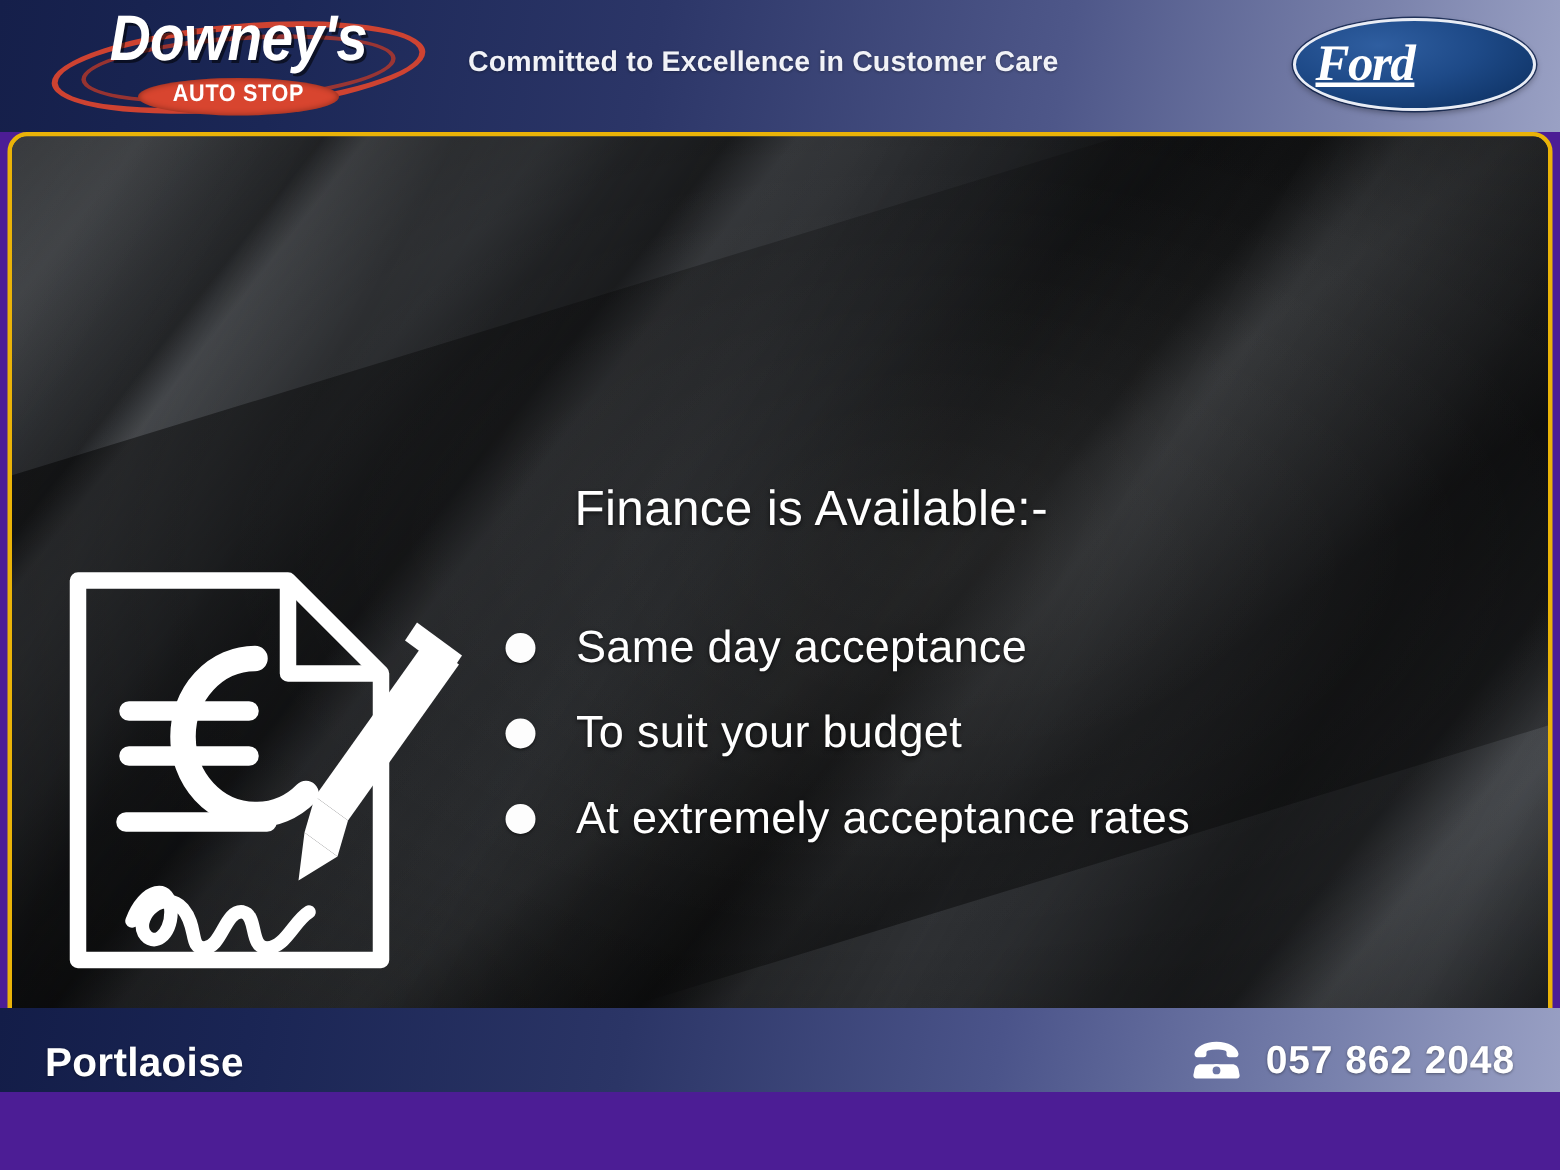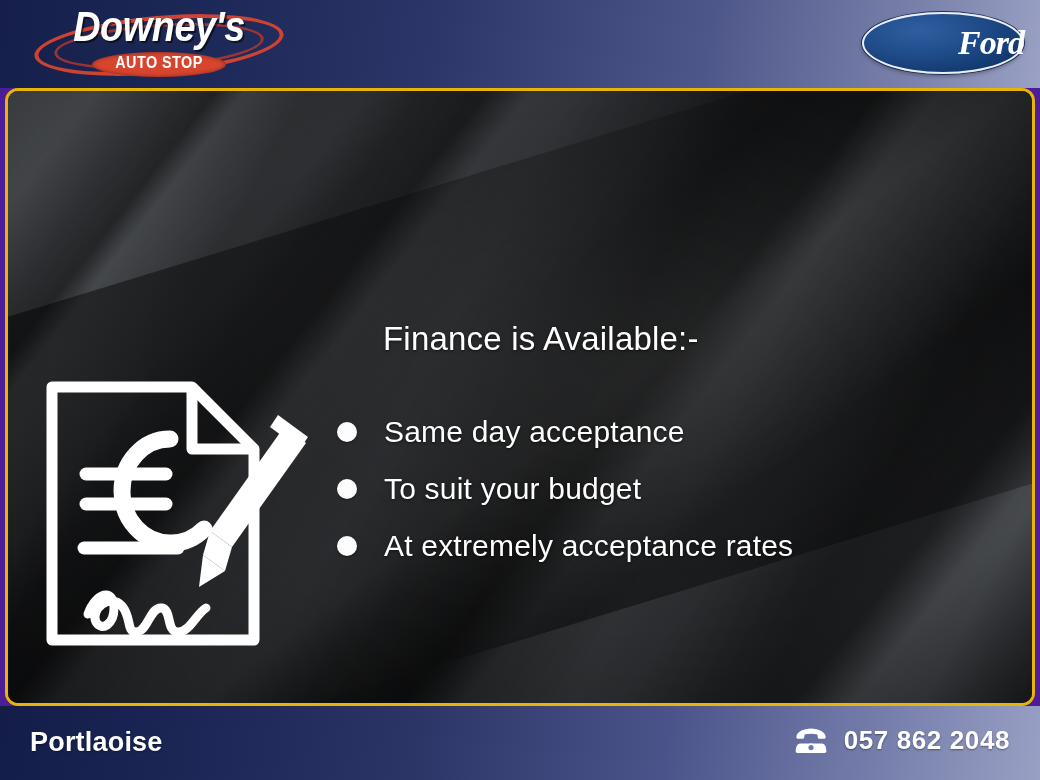--- a/index.html
+++ b/index.html
@@ -135,31 +135,32 @@
     position: absolute;
     inset: 0;
     border-radius: 50%;
     background: radial-gradient(ellipse at 35% 28%, #2f5ea0 0%, #1e4a88 45%, #133a70 75%, #0d2b55 100%);
     border: 2px solid #e9edf5;
     box-shadow: 0 0 0 1px rgba(10,30,70,.8), 0 2px 4px rgba(0,0,0,.35);
     box-sizing: border-box;
   }
   .ford-script {
     position: absolute;
-    left: 0; top: 0;
+    left: 15px; top: 0;
     width: 162px;
     height: 62px;
     line-height: 62px;
-    text-align: right;
+    text-align: left;
     font-family: "Liberation Serif", "DejaVu Serif", serif;
     font-style: italic;
     font-weight: bold;
     font-size: 34px;
     color: #ffffff;
     letter-spacing: -1px;
+    text-decoration: underline;
   }
 
   
   .panel {
     position: absolute;
     left: 5px;
     top: 88px;
     width: 1030px;
     height: 618px;
     border-radius: 13px;
@@ -280,23 +281,23 @@
     color: #ffffff;
     letter-spacing: .2px;
     white-space: nowrap;
     text-shadow: 0 1px 3px rgba(0,0,0,.6);
   }
 
   
   .footer {
     position: absolute;
     left: 0;
-    top: 706px;
+    top: 672px;
     width: 1040px;
-    height: 74px;
+    height: 56px;
     background: linear-gradient(100deg,
                 #131d48 0%,
                 #1a2554 16%,
                 #2b3566 40%,
                 #4b548a 64%,
                 #7780ac 85%,
                 #99a0c4 100%);
   }
   .footer-location {
     position: absolute;
@@ -341,20 +342,21 @@
   <div class="header">
 
     <div class="logo">
       <div class="logo-swoosh-outer"></div>
       <div class="logo-swoosh-inner"></div>
       <div class="logo-word">Downey's</div>
       <div class="logo-pill"></div>
       <div class="logo-sub">AUTO STOP</div>
     </div>
 
+    <div class="tagline">Committed to Excellence in Customer Care</div>
 
     <div class="ford">
       <div class="ford-oval"></div>
       <div class="ford-script">Ford</div>
     </div>
 
   </div>
 
   <div class="panel">
     <div class="panel-bg"></div>

